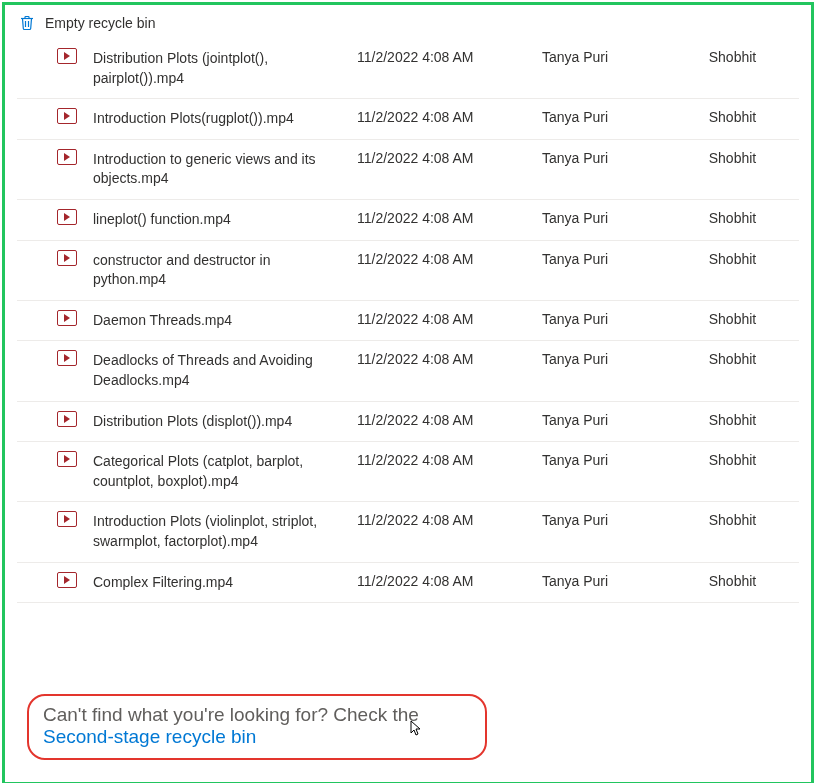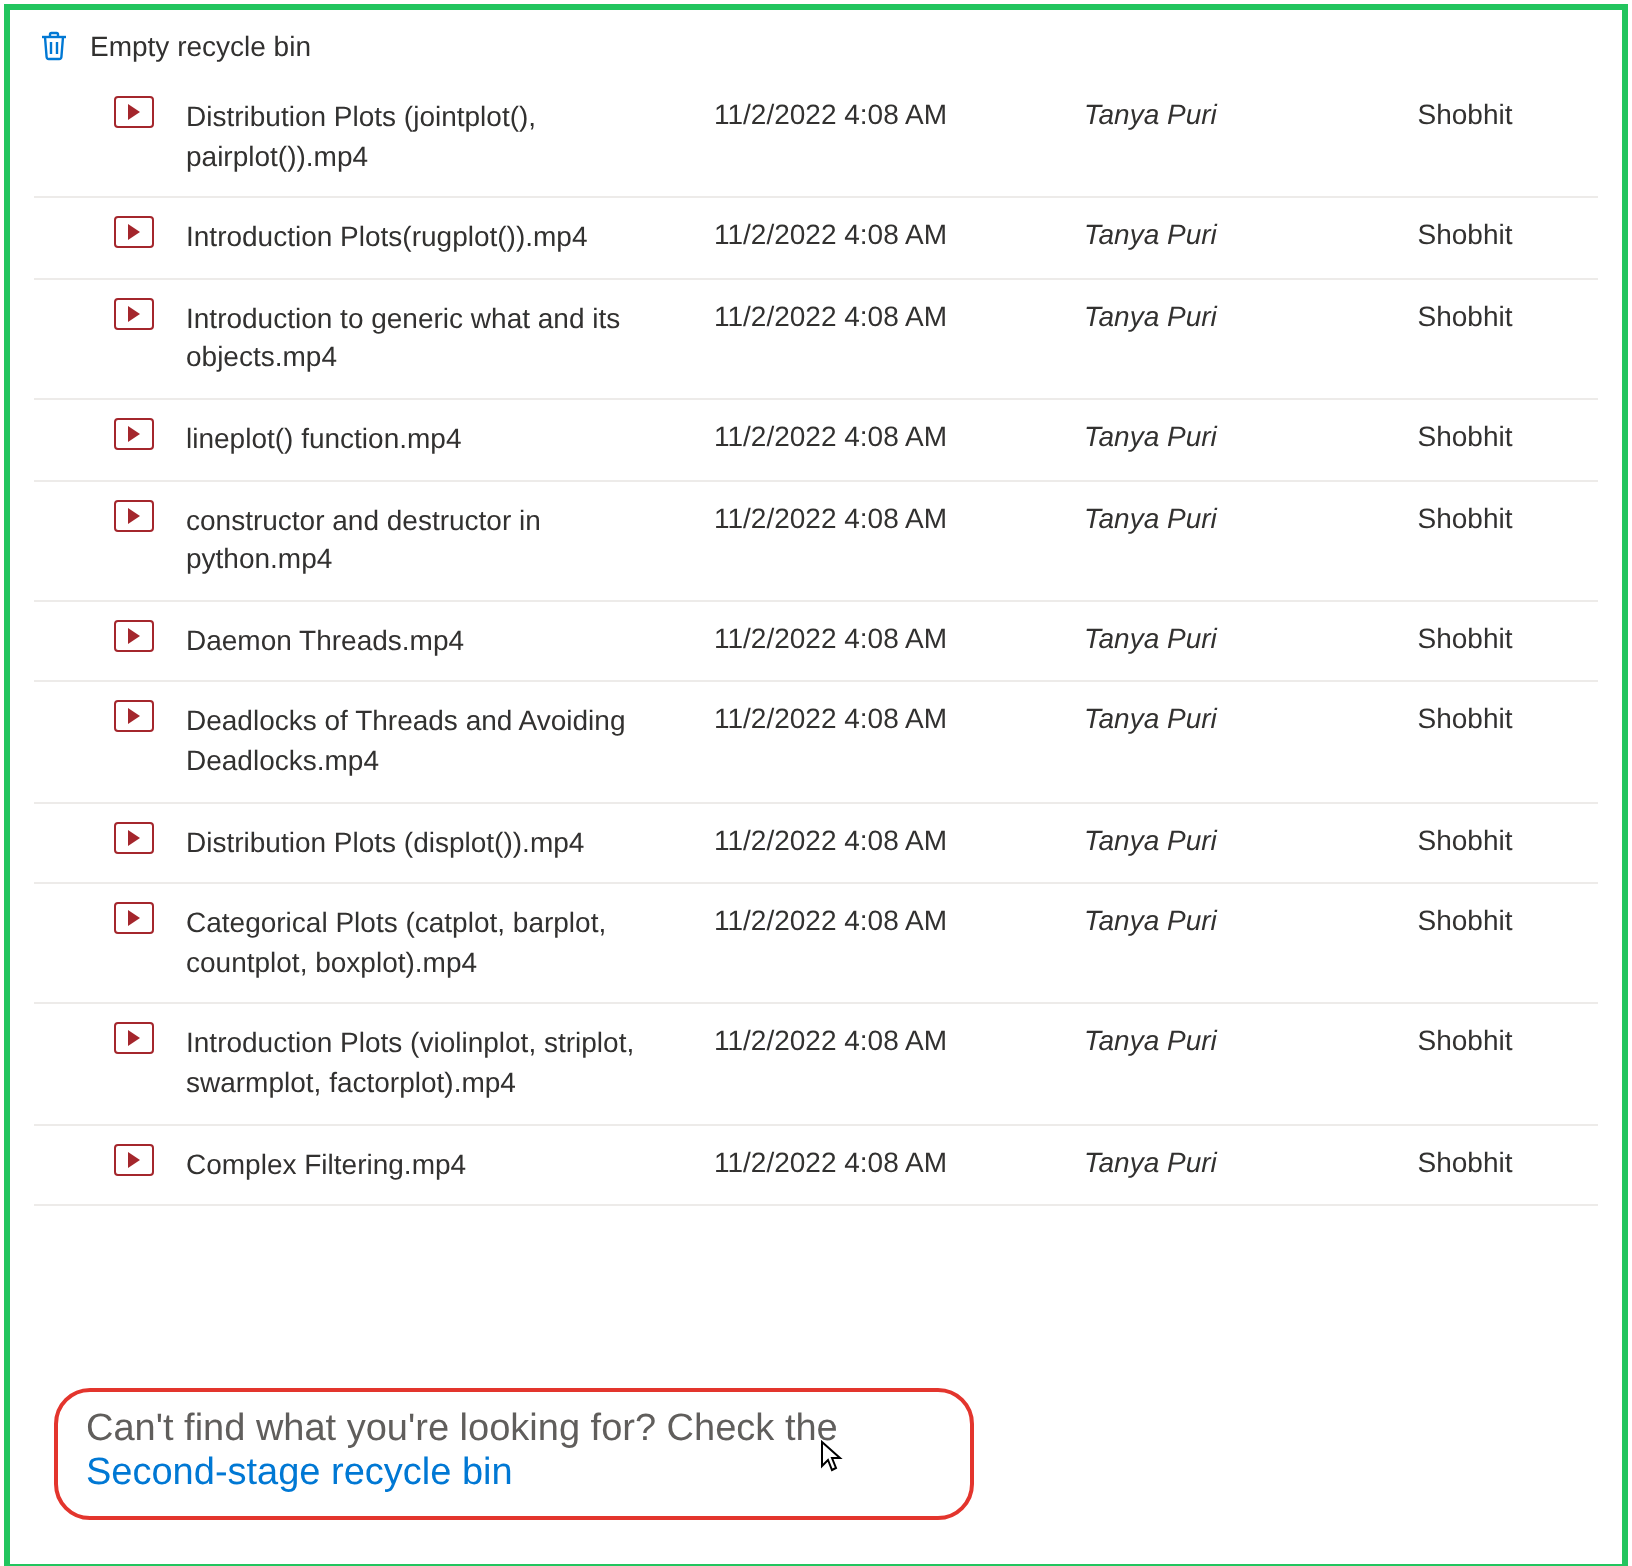--- a/index.html
+++ b/index.html
@@ -54,21 +54,21 @@
     padding: 10px 6px;
     vertical-align: top;
     font-size: 14px;
     color: #323130;
     overflow: hidden;
   }
   td.col-select { width: 30px; }
   td.col-icon   { width: 40px; text-align: center; padding-top: 8px; }
   td.col-name   { width: 264px; padding-right: 16px; line-height: 1.4; }
   td.col-date   { width: 185px; }
-  td.col-user   { width: 130px; font-style: italic; }
+  td.col-user   { width: 130px; }
   td.col-mod    { width: auto; text-align: center; }
   .video-icon {
     width: 20px;
     height: 16px;
     border: 1.5px solid #a4262c;
     border-radius: 2px;
     display: inline-flex;
     align-items: center;
     justify-content: center;
     background: #fff;
@@ -141,21 +141,21 @@
             <td class="col-user">Tanya Puri</td>
             <td class="col-mod">Shobhit</td>
           </tr>
           <tr>
             <td class="col-select"></td>
             <td class="col-icon"><span class="video-icon">
                 <svg width="8" height="8" viewBox="0 0 8 8">
                   <path d="M1 0 L7 4 L1 8 Z" fill="#a4262c"></path>
                 </svg>
               </span></td>
-            <td class="col-name">Introduction to generic what and its objects.mp4</td>
+            <td class="col-name">Introduction to generic views and its objects.mp4</td>
             <td class="col-date">11/2/2022 4:08 AM</td>
             <td class="col-user">Tanya Puri</td>
             <td class="col-mod">Shobhit</td>
           </tr>
           <tr>
             <td class="col-select"></td>
             <td class="col-icon"><span class="video-icon">
                 <svg width="8" height="8" viewBox="0 0 8 8">
                   <path d="M1 0 L7 4 L1 8 Z" fill="#a4262c"></path>
                 </svg>

